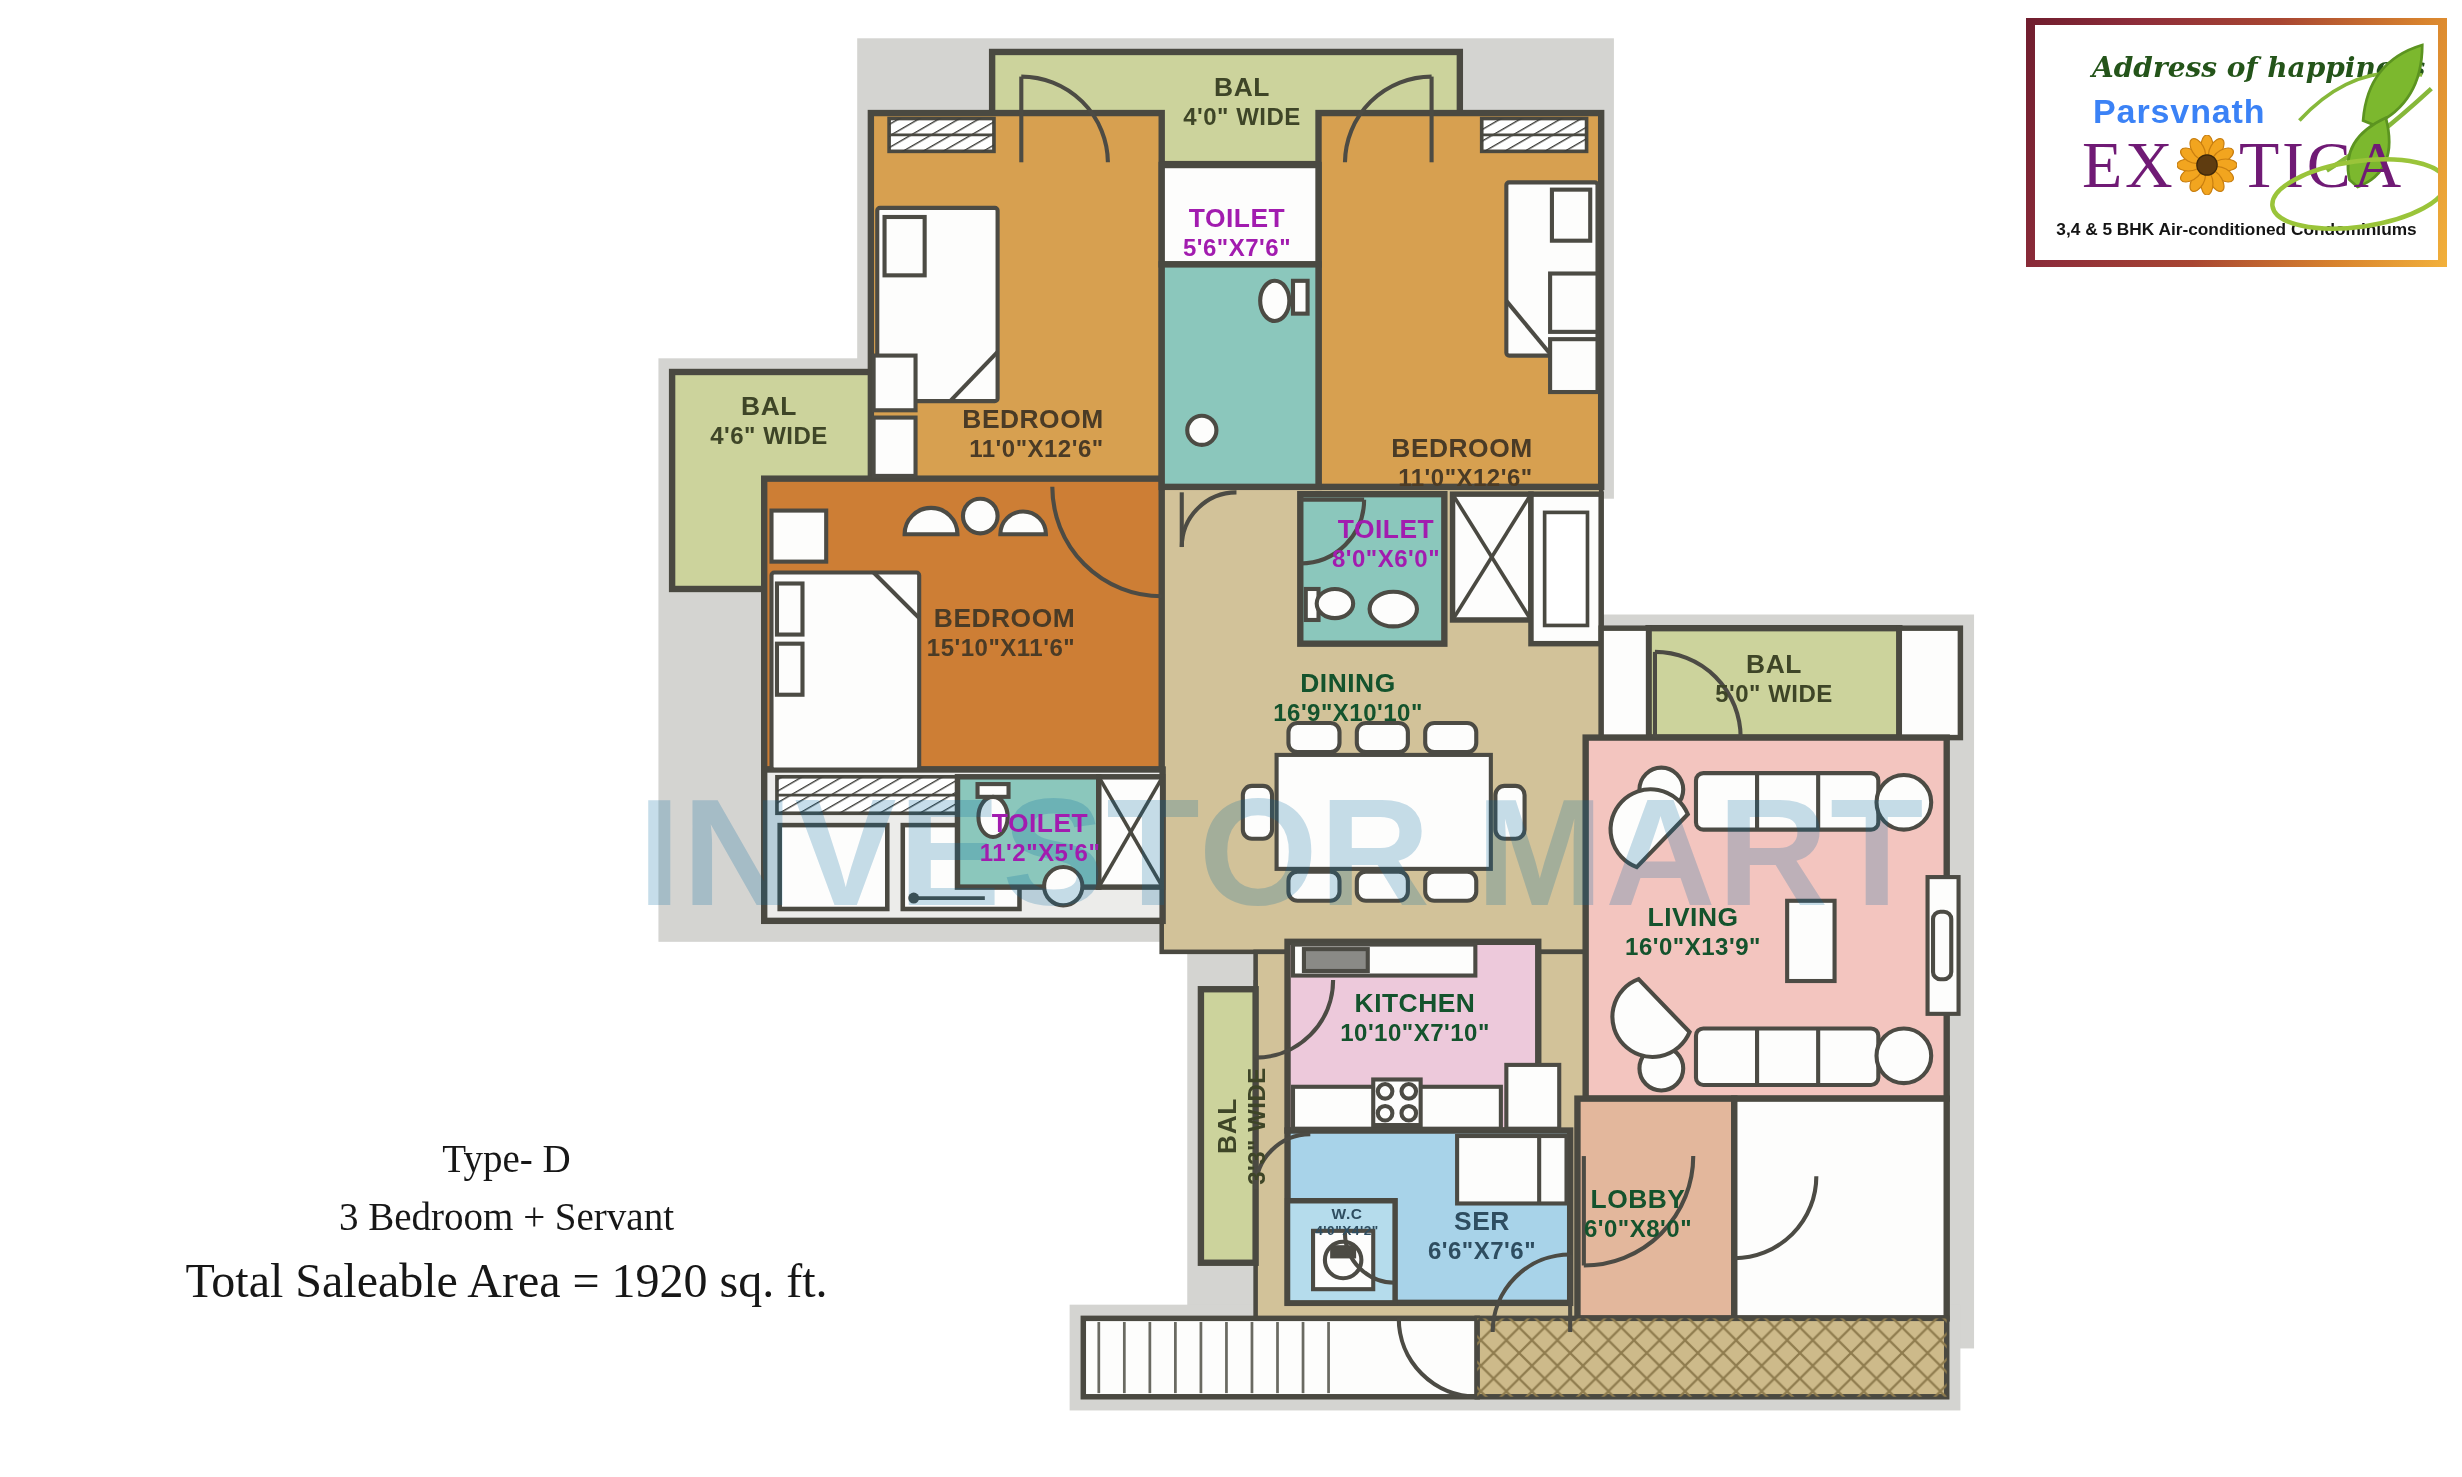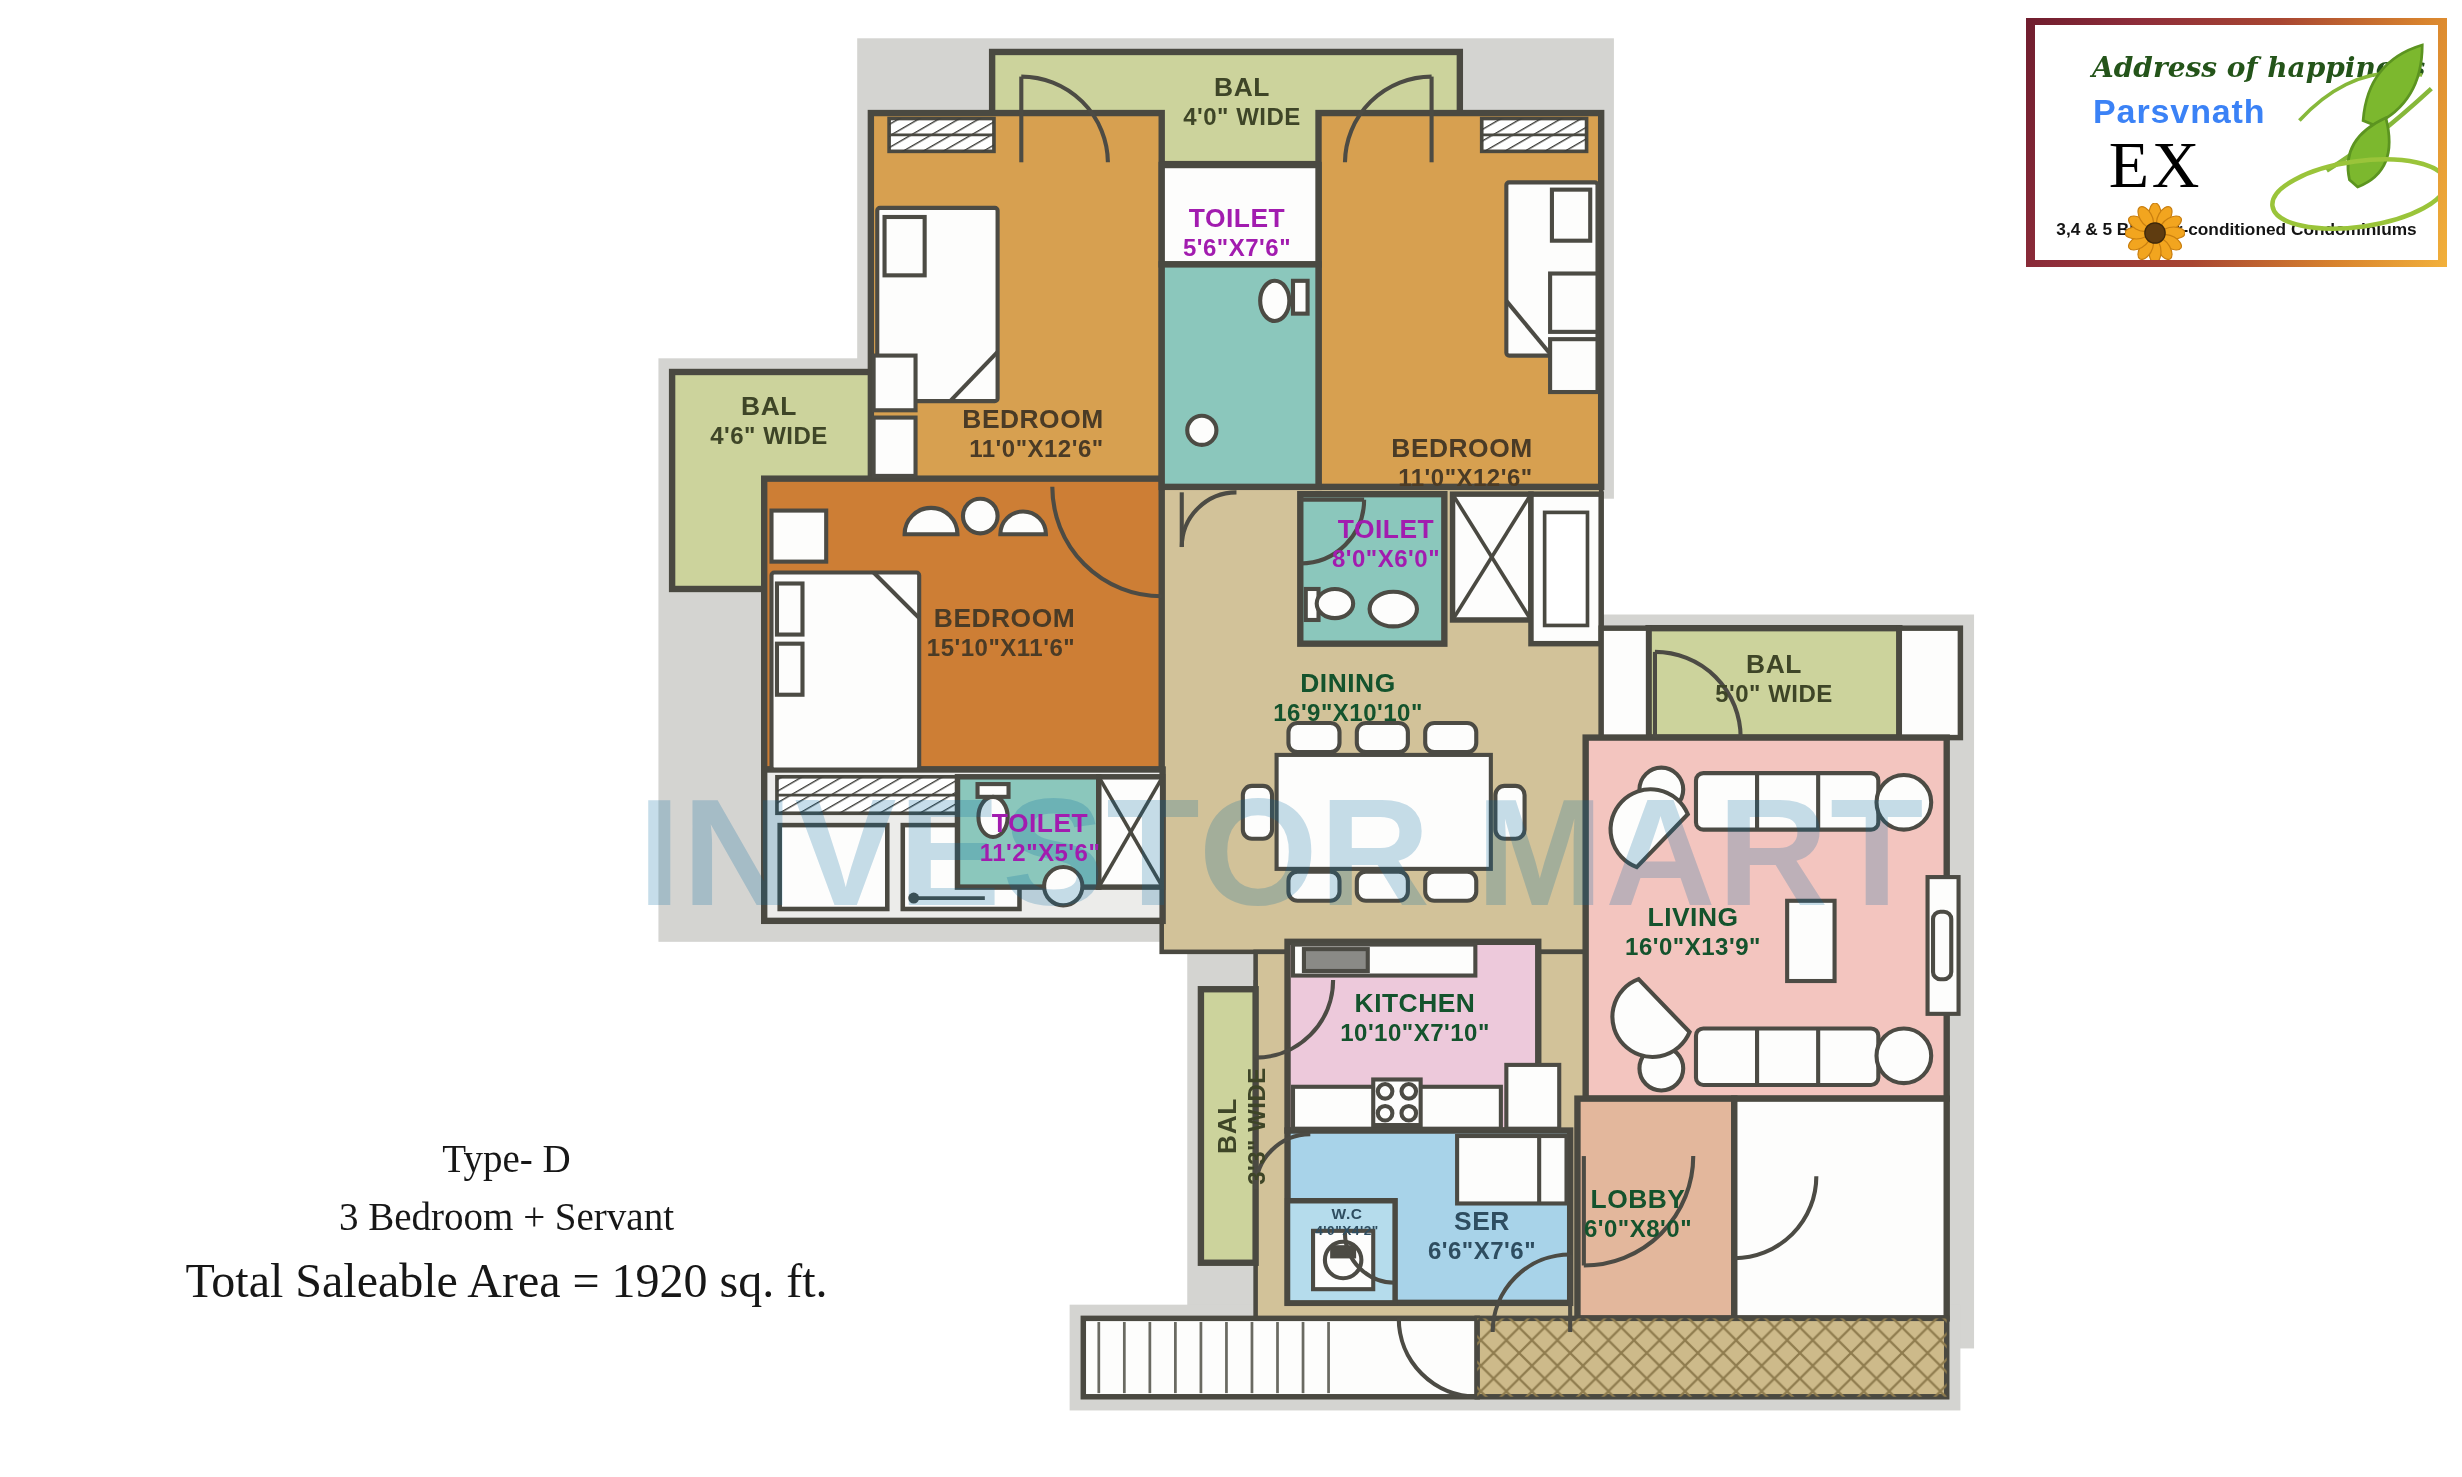--- a/index.html
+++ b/index.html
@@ -27,22 +27,22 @@
   .title-block .t2{font-size:39px;margin-bottom:12.8px;}
   .title-block .t3{font-size:39px;margin-bottom:14.6px;}
   .title-block .t4{font-size:48px;}
   .logo{position:absolute;left:2026px;top:18px;width:421px;height:249px;z-index:4;
         background:linear-gradient(110deg,#6f1d2e 0%,#8e2d3a 22%,#a84632 50%,#d8832e 78%,#f2b13c 100%);}
   .logo-inner{position:absolute;left:9px;top:7.3px;right:9px;bottom:7.3px;background:#ffffff;overflow:hidden;}
   .logo-tag{position:absolute;left:57px;top:25.5px;font-family:"DejaVu Serif",serif;font-style:italic;
             font-weight:700;font-size:28px;color:#24541a;}
   .logo-brand{position:absolute;left:58px;top:67px;font-size:34px;font-weight:700;color:#3b82f6;
               font-family:"Liberation Sans",sans-serif;letter-spacing:0.9px;}
-  .logo-name{position:absolute;left:38px;top:102px;display:flex;align-items:center;z-index:2;
-             font-family:"Liberation Serif",serif;font-size:66px;color:#000000;letter-spacing:2.7px;flex-direction:column;}
+  .logo-name{position:absolute;left:47px;top:102px;display:flex;align-items:center;z-index:2;
+             font-family:"Liberation Serif",serif;font-size:66px;color:#701a75;letter-spacing:2.7px;}
   .logo-leaves{position:absolute;left:228px;top:9px;z-index:1;}
   .logo-loop{position:absolute;left:233px;top:128px;z-index:3;pointer-events:none;}
   .sunflower{display:inline-block;width:60px;height:60px;margin:0 1.8px;}
   .logo-sub{position:absolute;left:0;bottom:20px;width:100%;text-align:center;font-size:17.3px;
             font-weight:700;color:#141414;}
 </style>
 </head>
 <body>
 
 <div class="canvas">

